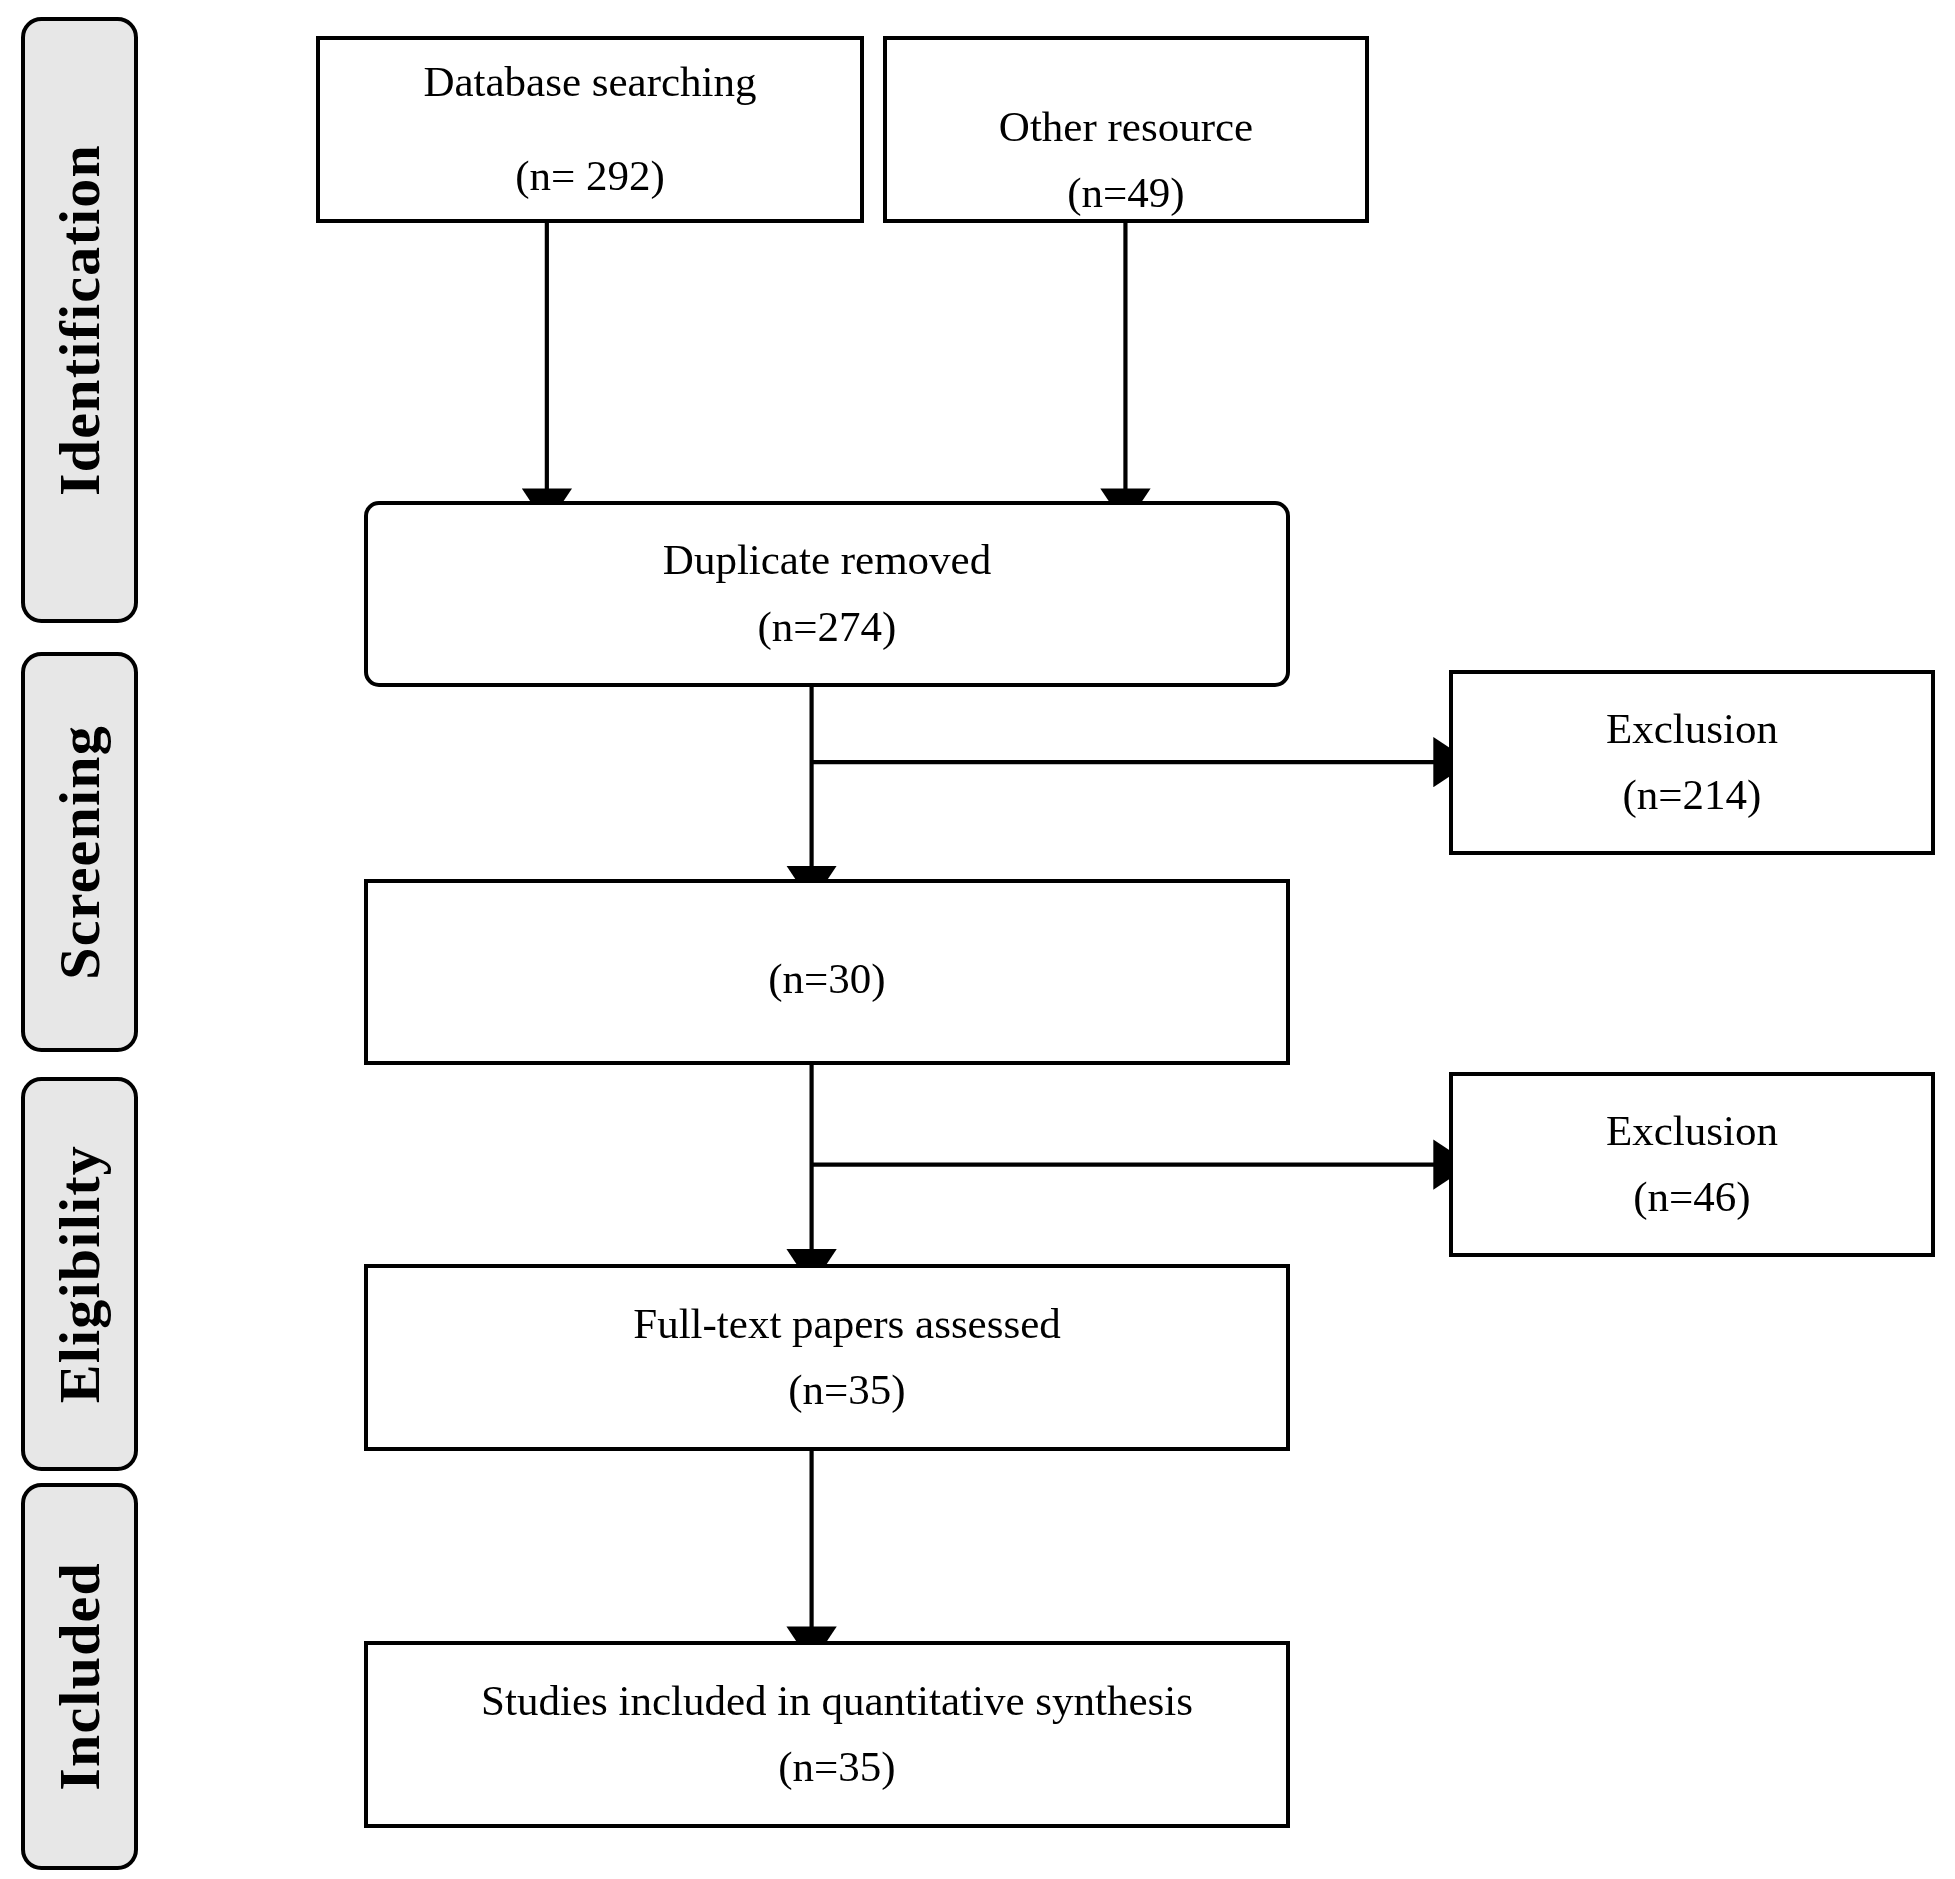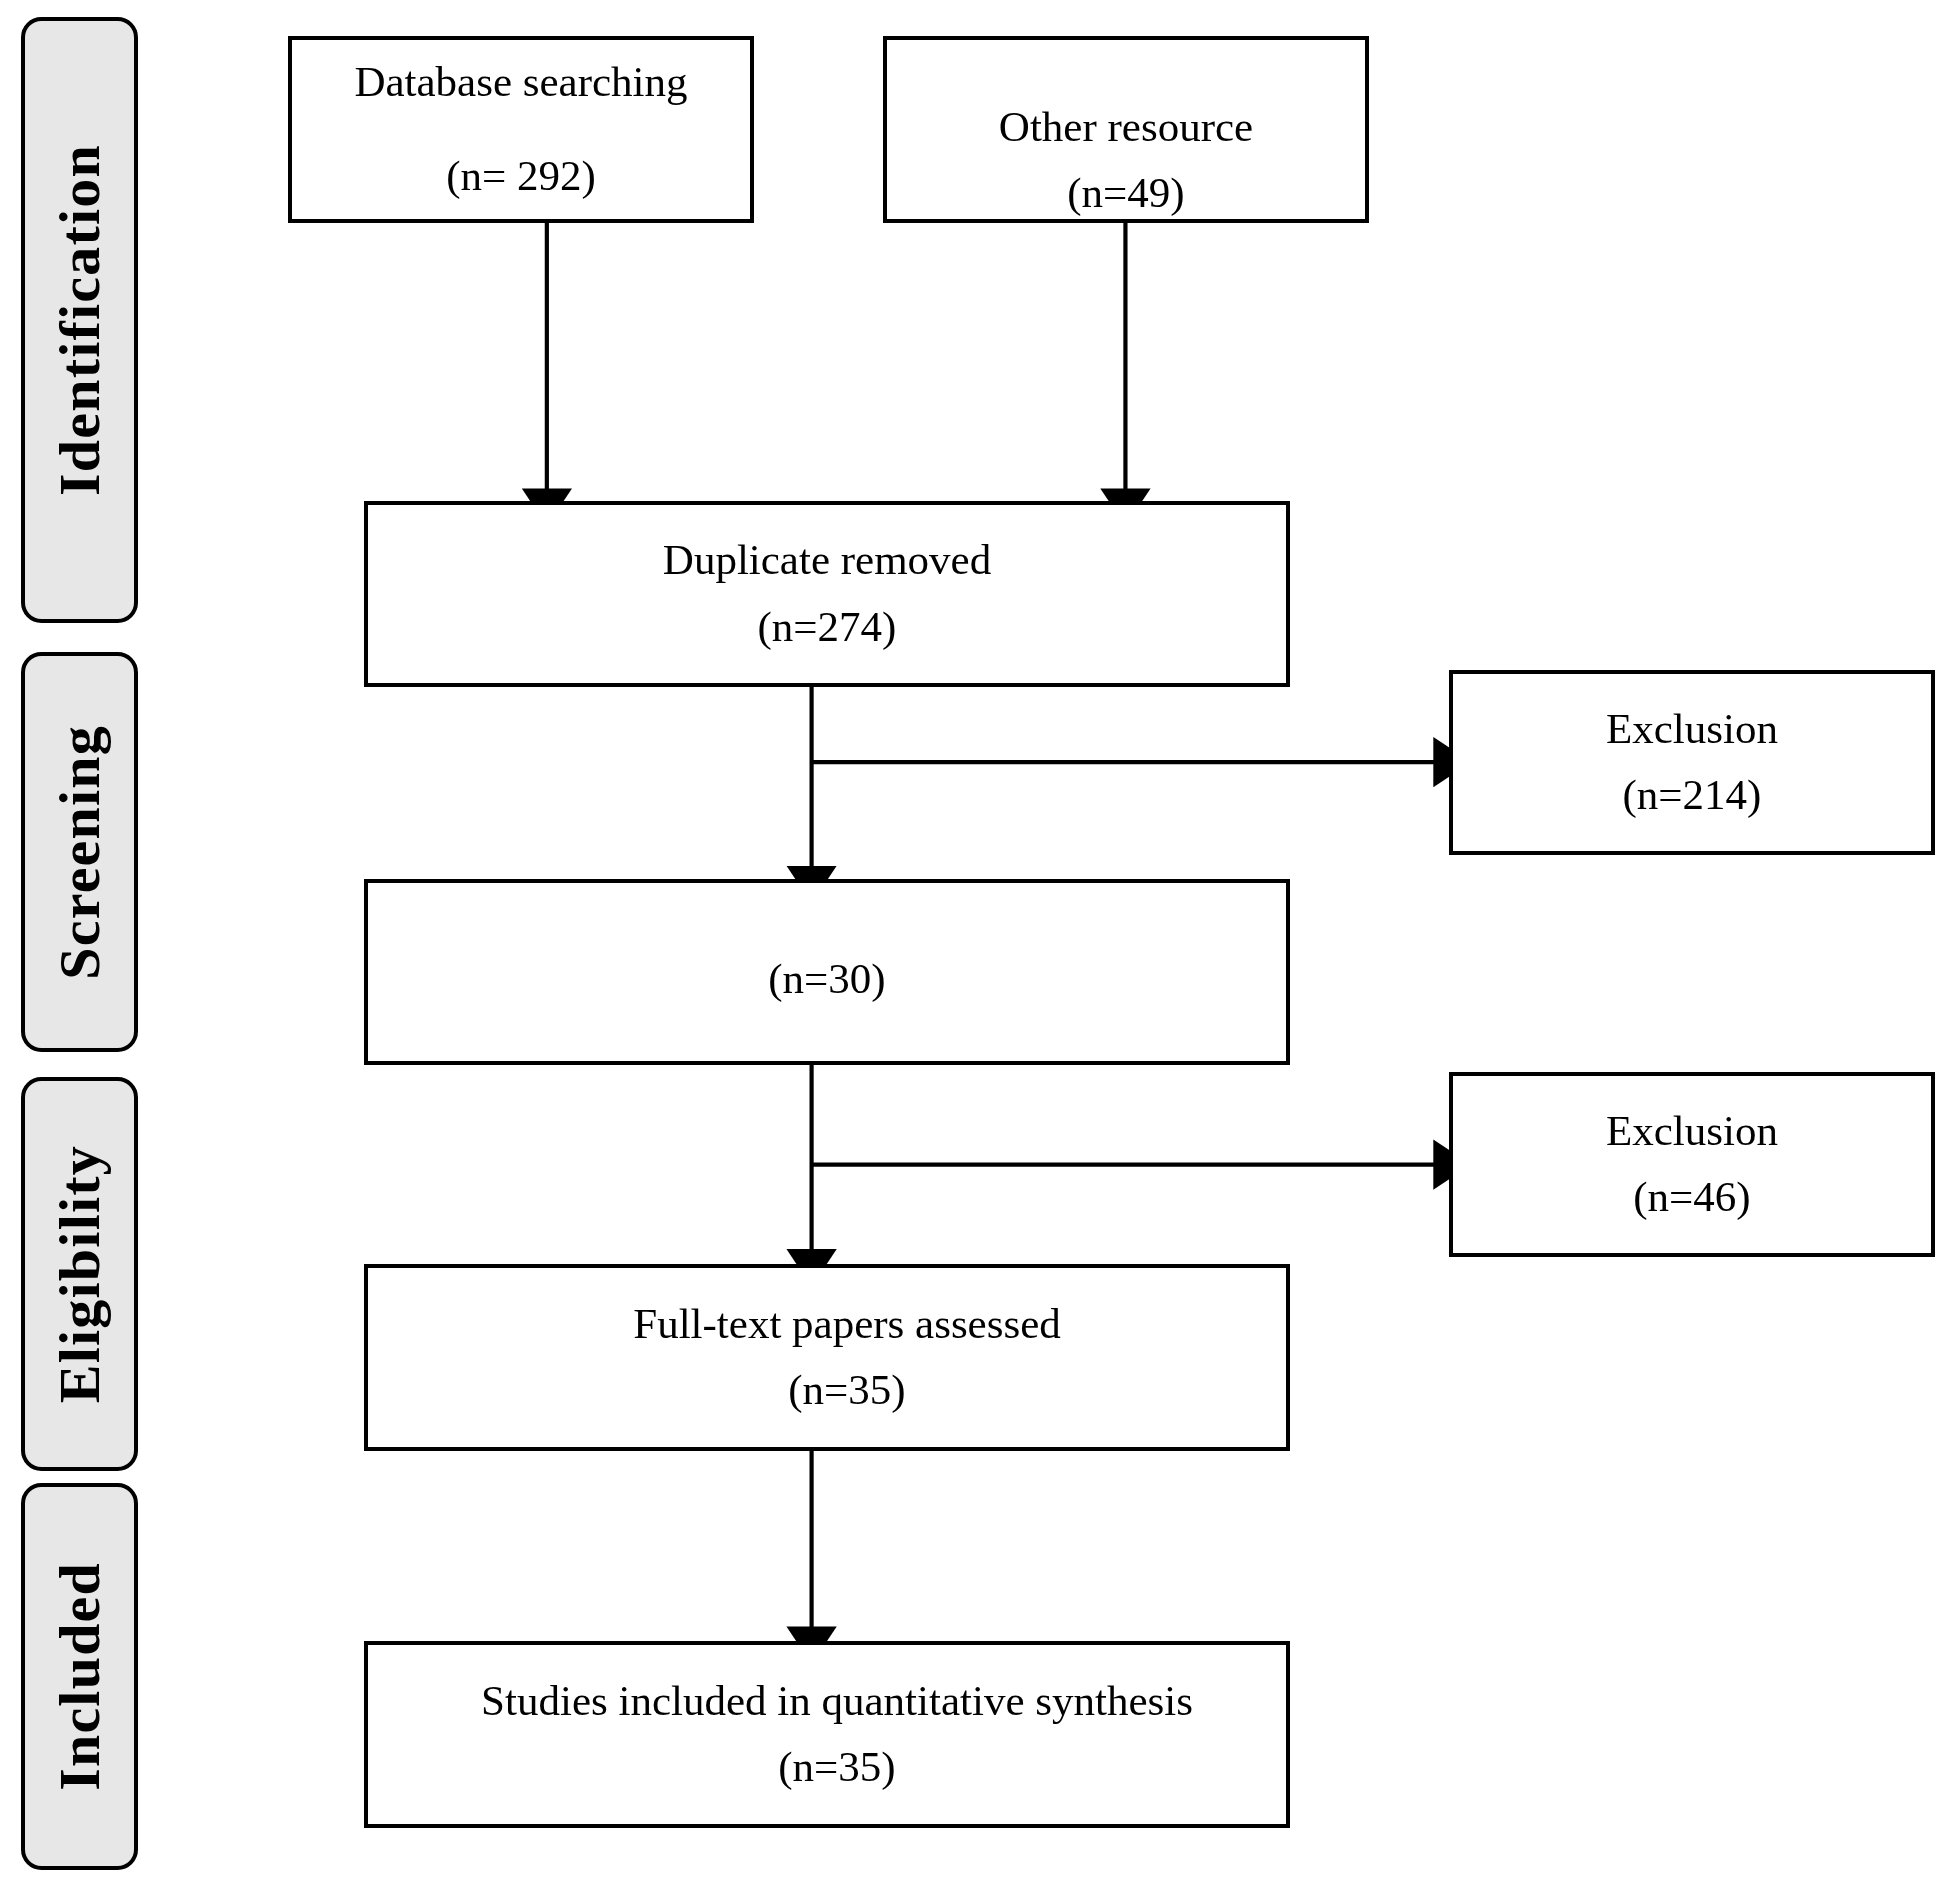--- a/index.html
+++ b/index.html
@@ -85,31 +85,31 @@
   </div>
 
   <div class="stage" style="left:21px;top:1077px;width:117px;height:394px;">
     <span class="stage-text">Eligibility</span>
   </div>
 
   <div class="stage" style="left:21px;top:1483px;width:117px;height:387px;">
     <span class="stage-text">Included</span>
   </div>
 
-  <div class="fbox" style="left:288px;top:36px;width:466px;height:187px;gap:28px;">
+  <div class="fbox" style="left:316px;top:36px;width:548px;height:187px;gap:28px;">
     <span class="line1">Database searching</span>
     <span class="line2">(n= 292)</span>
   </div>
 
   <div class="fbox" style="left:883px;top:36px;width:486px;height:187px;justify-content:flex-end;">
     <span class="line1">Other resource</span>
     <span class="line2">(n=49)</span>
   </div>
 
-  <div class="fbox" style="left:364px;top:501px;width:926px;height:186px;">
+  <div class="fbox" style="left:364px;top:501px;width:926px;height:186px;border-radius:15px;">
     <span class="line1">Duplicate removed</span>
     <span class="line2">(n=274)</span>
   </div>
 
   <div class="fbox" style="left:1449px;top:670px;width:486px;height:185px;">
     <span class="line1">Exclusion</span>
     <span class="line2">(n=214)</span>
   </div>
 
   <div class="fbox" style="left:364px;top:879px;width:926px;height:186px;">

